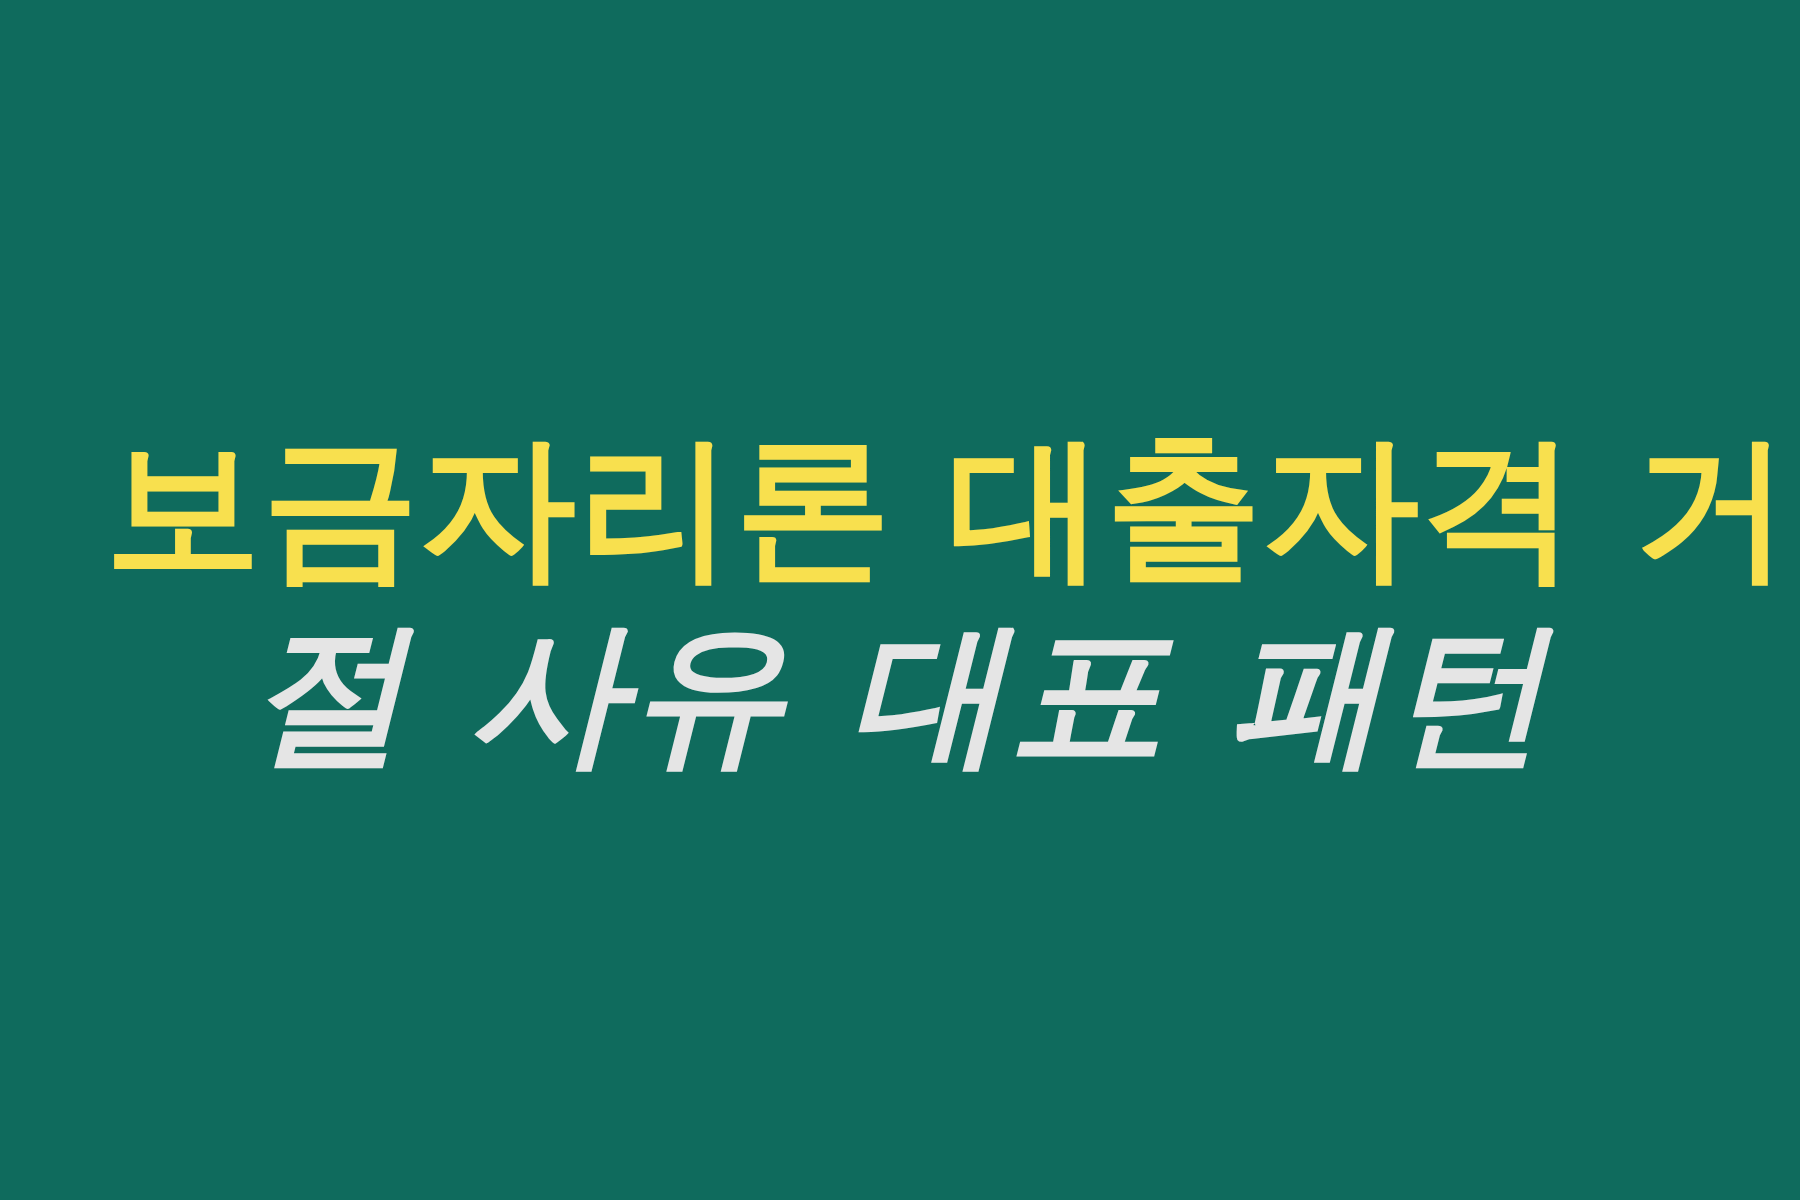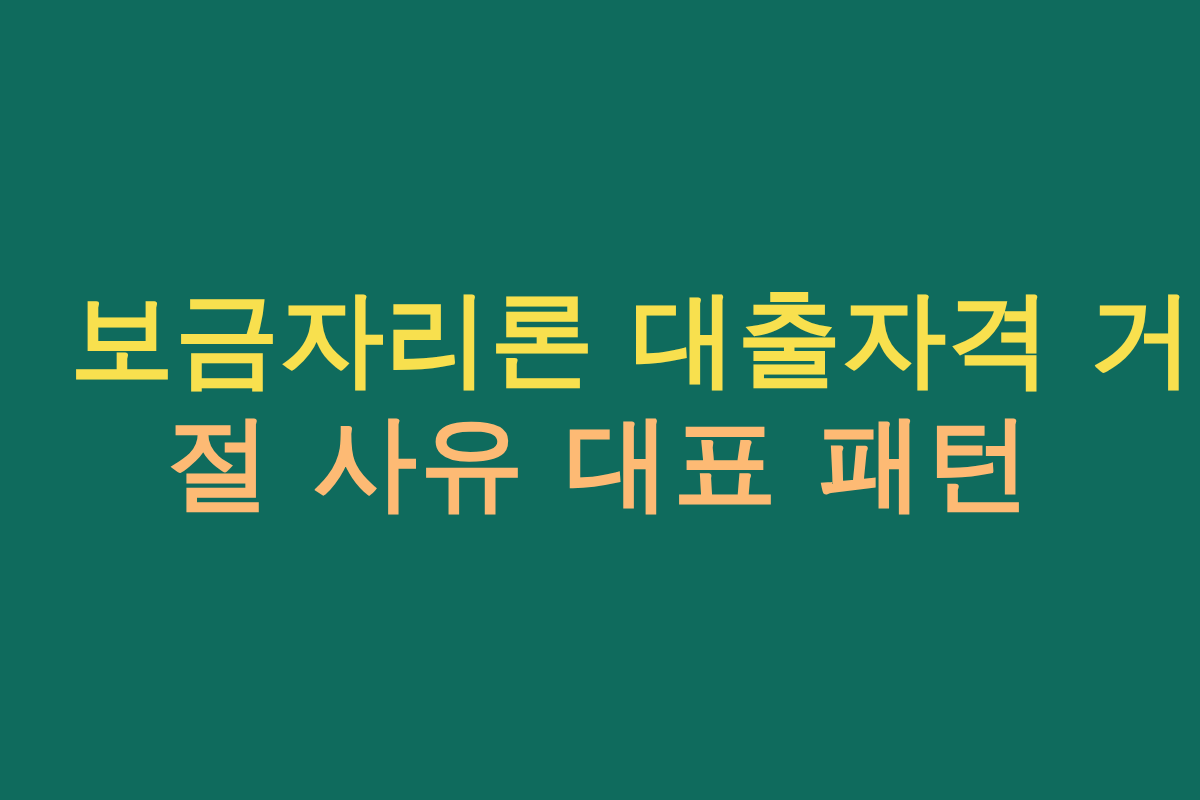--- a/index.html
+++ b/index.html
@@ -49,16 +49,16 @@
     letter-spacing: 3px;
   }
 </style>
 </head>
 <body>
 
 <div id="banner" style="background: rgb(15, 107, 93);">
 
   <div id="title-block">
     <span class="title-line line-1" style="color: rgb(248, 224, 78);">보금자리론 대출자격 거</span>
-    <span class="title-line line-2" style="color: #fdba74;">절 사유 대표 패턴</span>
+    <span class="title-line line-2" style="color: #e5e5e5; font-style: italic;">절 사유 대표 패턴</span>
   </div>
 
 </div>
 
 </body></html>

